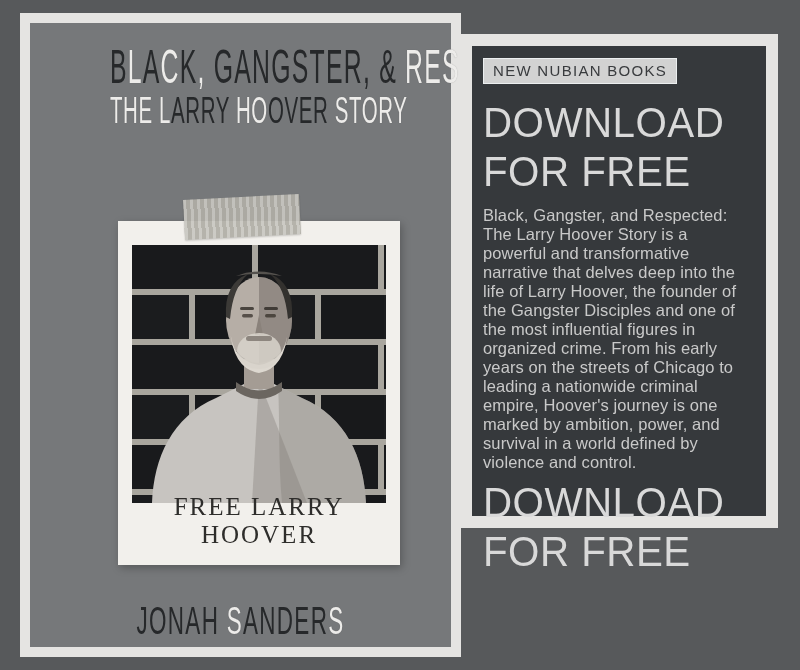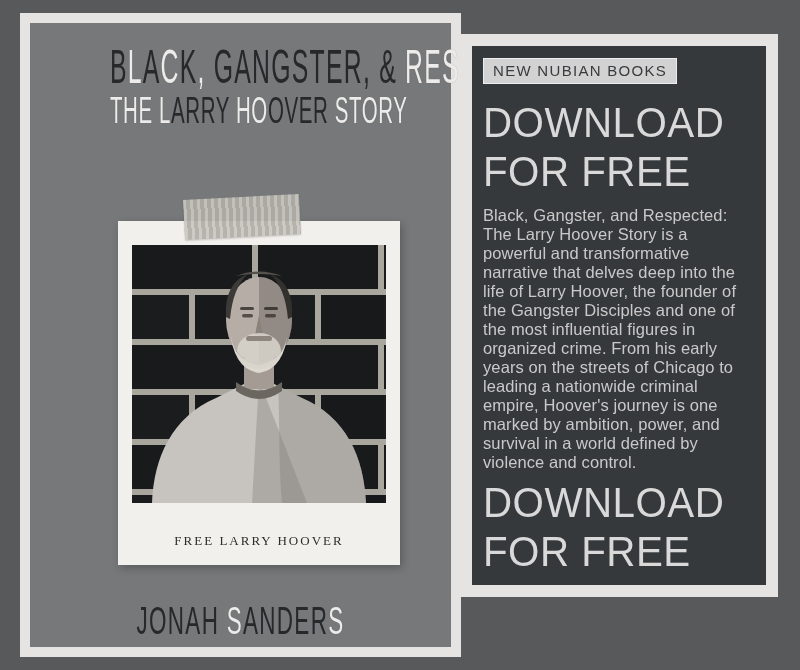--- a/index.html
+++ b/index.html
@@ -27,29 +27,29 @@
 
   .polaroid{position:absolute;left:88px;top:198px;width:282px;height:344px;
         background:var(--polaroid);box-shadow:2px 3px 8px rgba(0,0,0,.25);}
   .tape{position:absolute;left:66px;top:-24px;width:116px;height:40px;
         background:var(--tape);opacity:.92;transform:rotate(-3deg);
         box-shadow:0 1px 2px rgba(0,0,0,.2);
         background-image:repeating-linear-gradient(90deg,rgba(255,255,255,.25) 0 3px,rgba(0,0,0,.04) 3px 7px);}
   .photo{position:absolute;left:14px;top:24px;width:254px;height:258px;overflow:hidden;}
   .photo svg{display:block;}
   .caption{position:absolute;left:0;right:0;bottom:16px;text-align:center;
-        font-family:"Liberation Serif",serif;font-size:13px;letter-spacing:2px;
+        font-family:"Liberation Serif",serif;font-size:25px;letter-spacing:2px;
         color:var(--caption-text);}
 
   .author{position:absolute;left:0;right:0;top:576px;text-align:center;white-space:nowrap;
         font-size:34px;font-weight:400;letter-spacing:2px;
         transform:scale(0.66,1.12);transform-origin:50% 0;}
 
   
-  .panel{position:absolute;left:460px;top:34px;width:318px;height:563px;
+  .panel{position:absolute;left:460px;top:34px;width:318px;height:494px;
         background:var(--panel-bg);border:12px solid var(--frame);}
   .panel-inner{position:relative;width:100%;height:100%;padding:12px 11px 14px 11px;
         display:flex;flex-direction:column;}
   .badge{align-self:flex-start;background:var(--badge-bg);color:var(--badge-text);
         border:1px solid #eceff0;padding:3px 9px 4px 9px;font-size:15px;letter-spacing:1.3px;}
   .cta{color:var(--heading);font-size:42px;line-height:1.17;letter-spacing:.5px;
         font-weight:400;transform:scaleX(.96);transform-origin:0 50%;white-space:nowrap;cursor:pointer;}
   .cta-top{margin-top:14px;}
   .cta-bottom{margin-top:6px;margin-bottom:2px;}
   .desc{color:var(--body-text);font-size:16.5px;line-height:19px;margin-top:10px;

